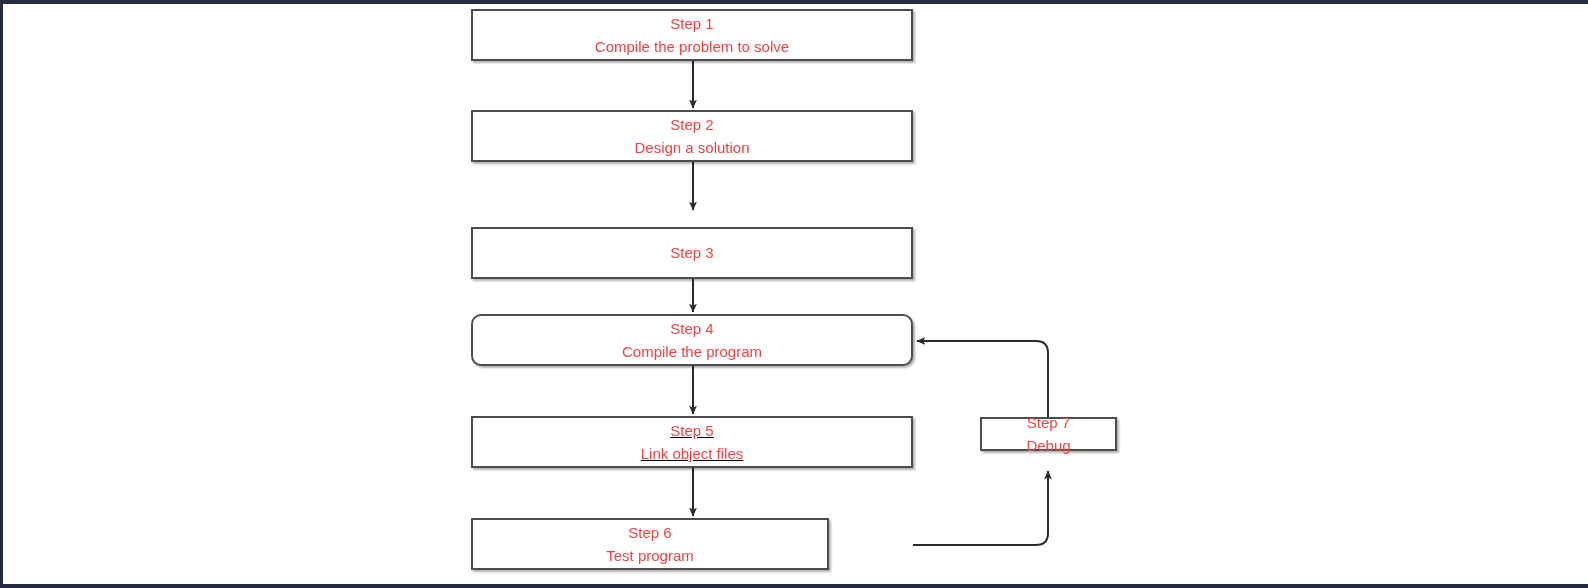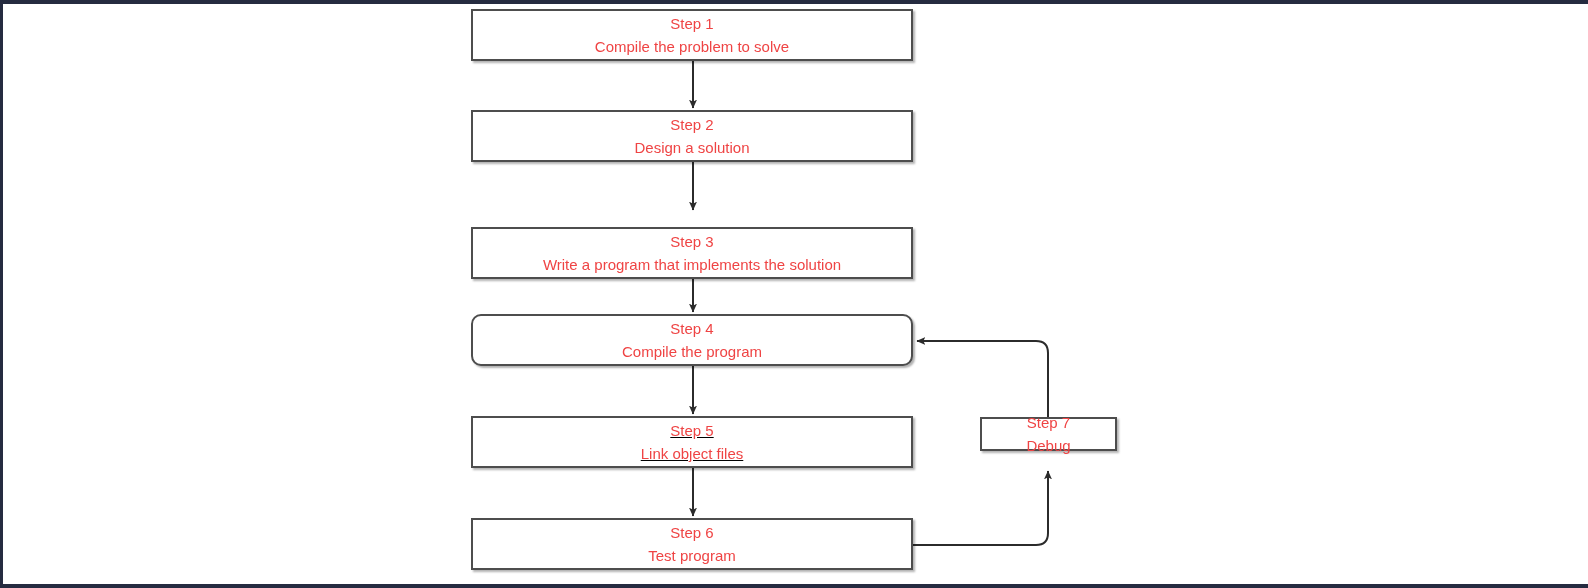--- a/index.html
+++ b/index.html
@@ -96,34 +96,33 @@
     <div class="sub">Compile the problem to solve</div>
   </div>
 
   <div class="node" style="left:471px; top:110px; width:442px; height:52px;">
     <div class="ttl">Step 2</div>
     <div class="sub">Design a solution</div>
   </div>
 
   <div class="node" style="left:471px; top:227px; width:442px; height:52px;">
     <div class="ttl">Step 3</div>
-    <div class="sub">Write a program that implements the solution</div>
   </div>
 
   <div class="node" style="left:471px; top:314px; width:442px; height:52px;border-radius:10px;">
     <div class="ttl">Step 4</div>
     <div class="sub">Compile the program</div>
   </div>
 
   <div class="node" style="left:471px; top:416px; width:442px; height:52px;text-decoration:underline;">
     <div class="ttl">Step 5</div>
     <div class="sub">Link object files</div>
   </div>
 
-  <div class="node" style="left:471px; top:518px; width:442px; height:52px;">
+  <div class="node" style="left:471px; top:518px; width:358px; height:52px;">
     <div class="ttl">Step 6</div>
     <div class="sub">Test program</div>
   </div>
 
   <div class="node" style="left:980px; top:417px; width:137px; height:34px;">
     <div class="ttl">Step 7</div>
     <div class="sub">Debug</div>
   </div>
 
 </div>

